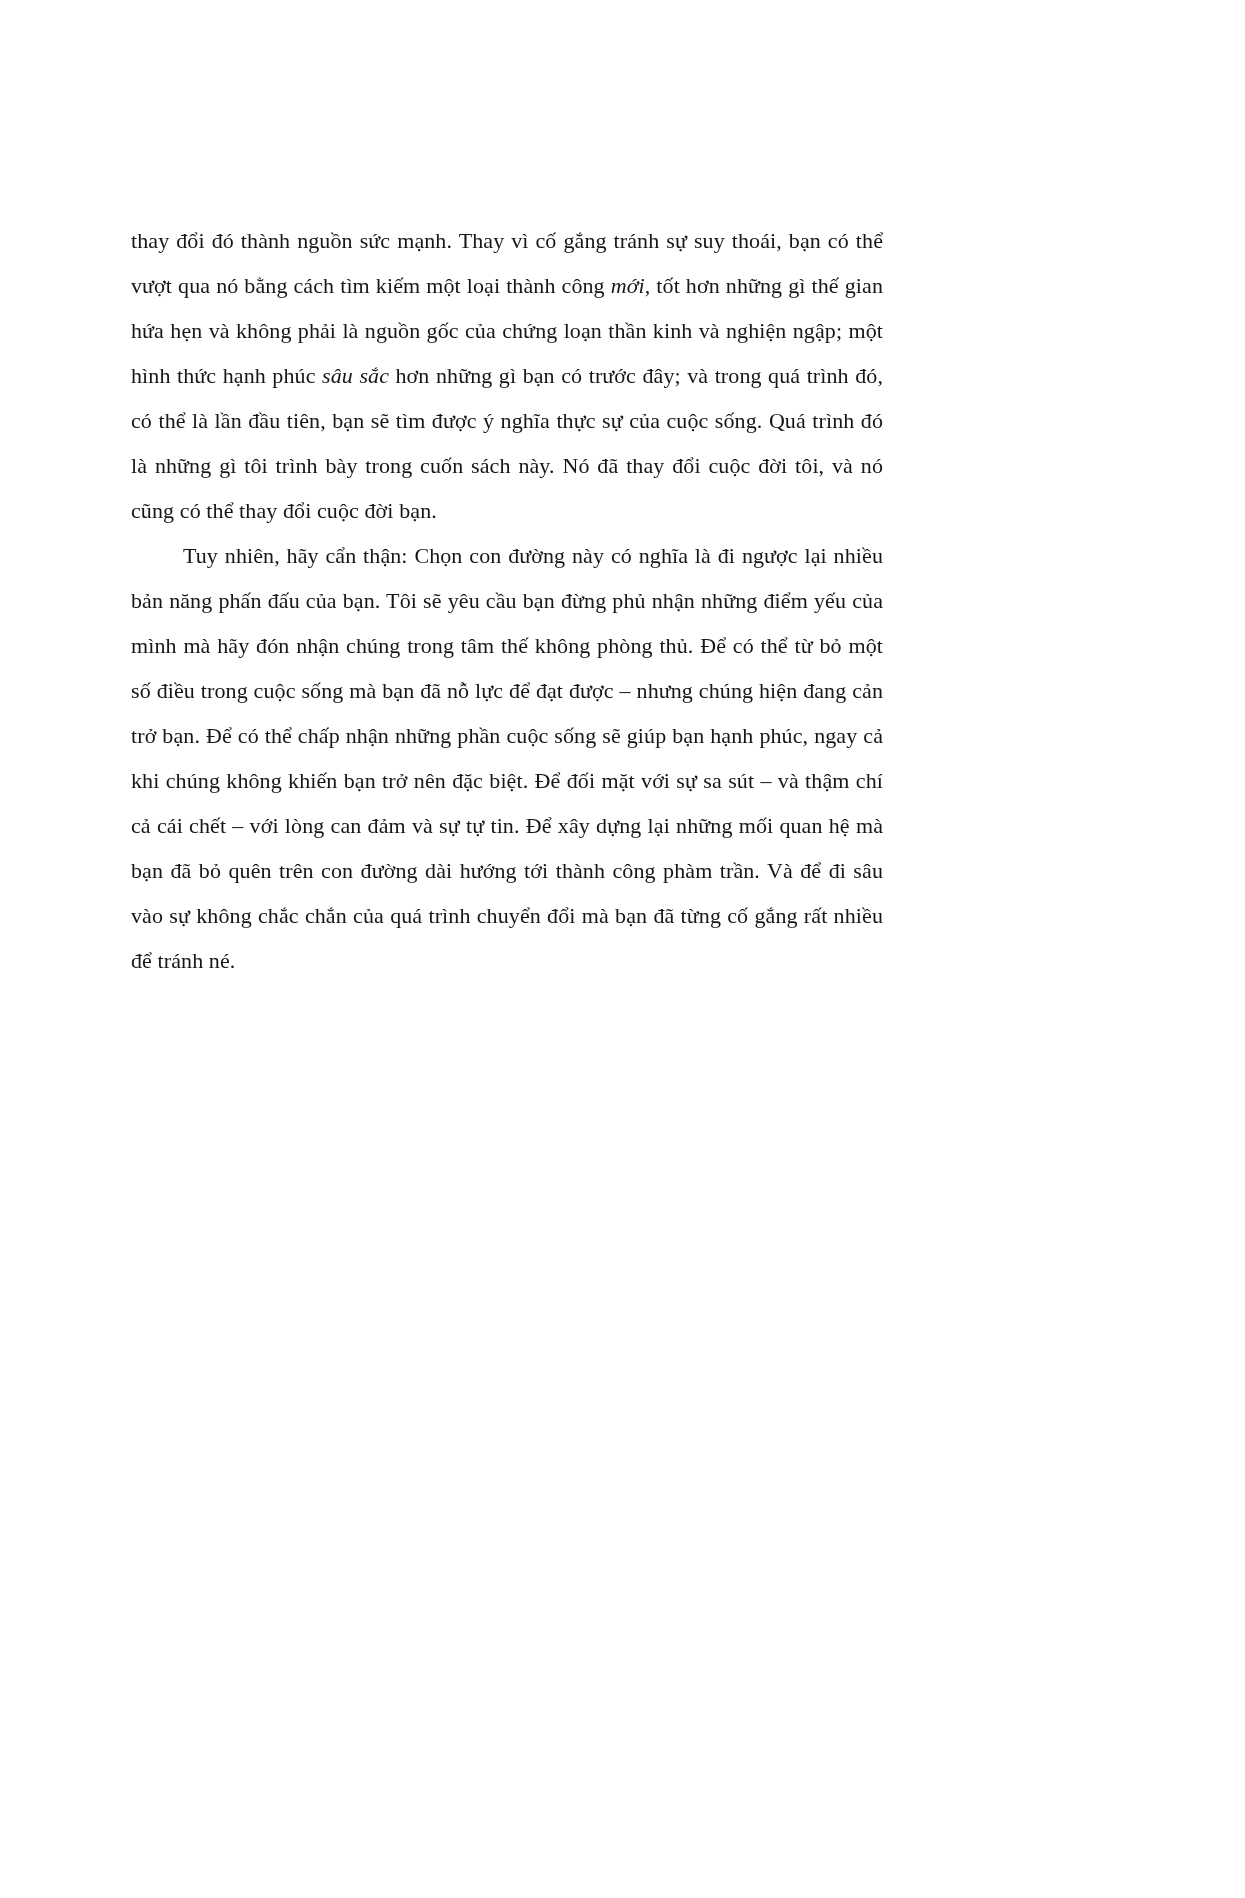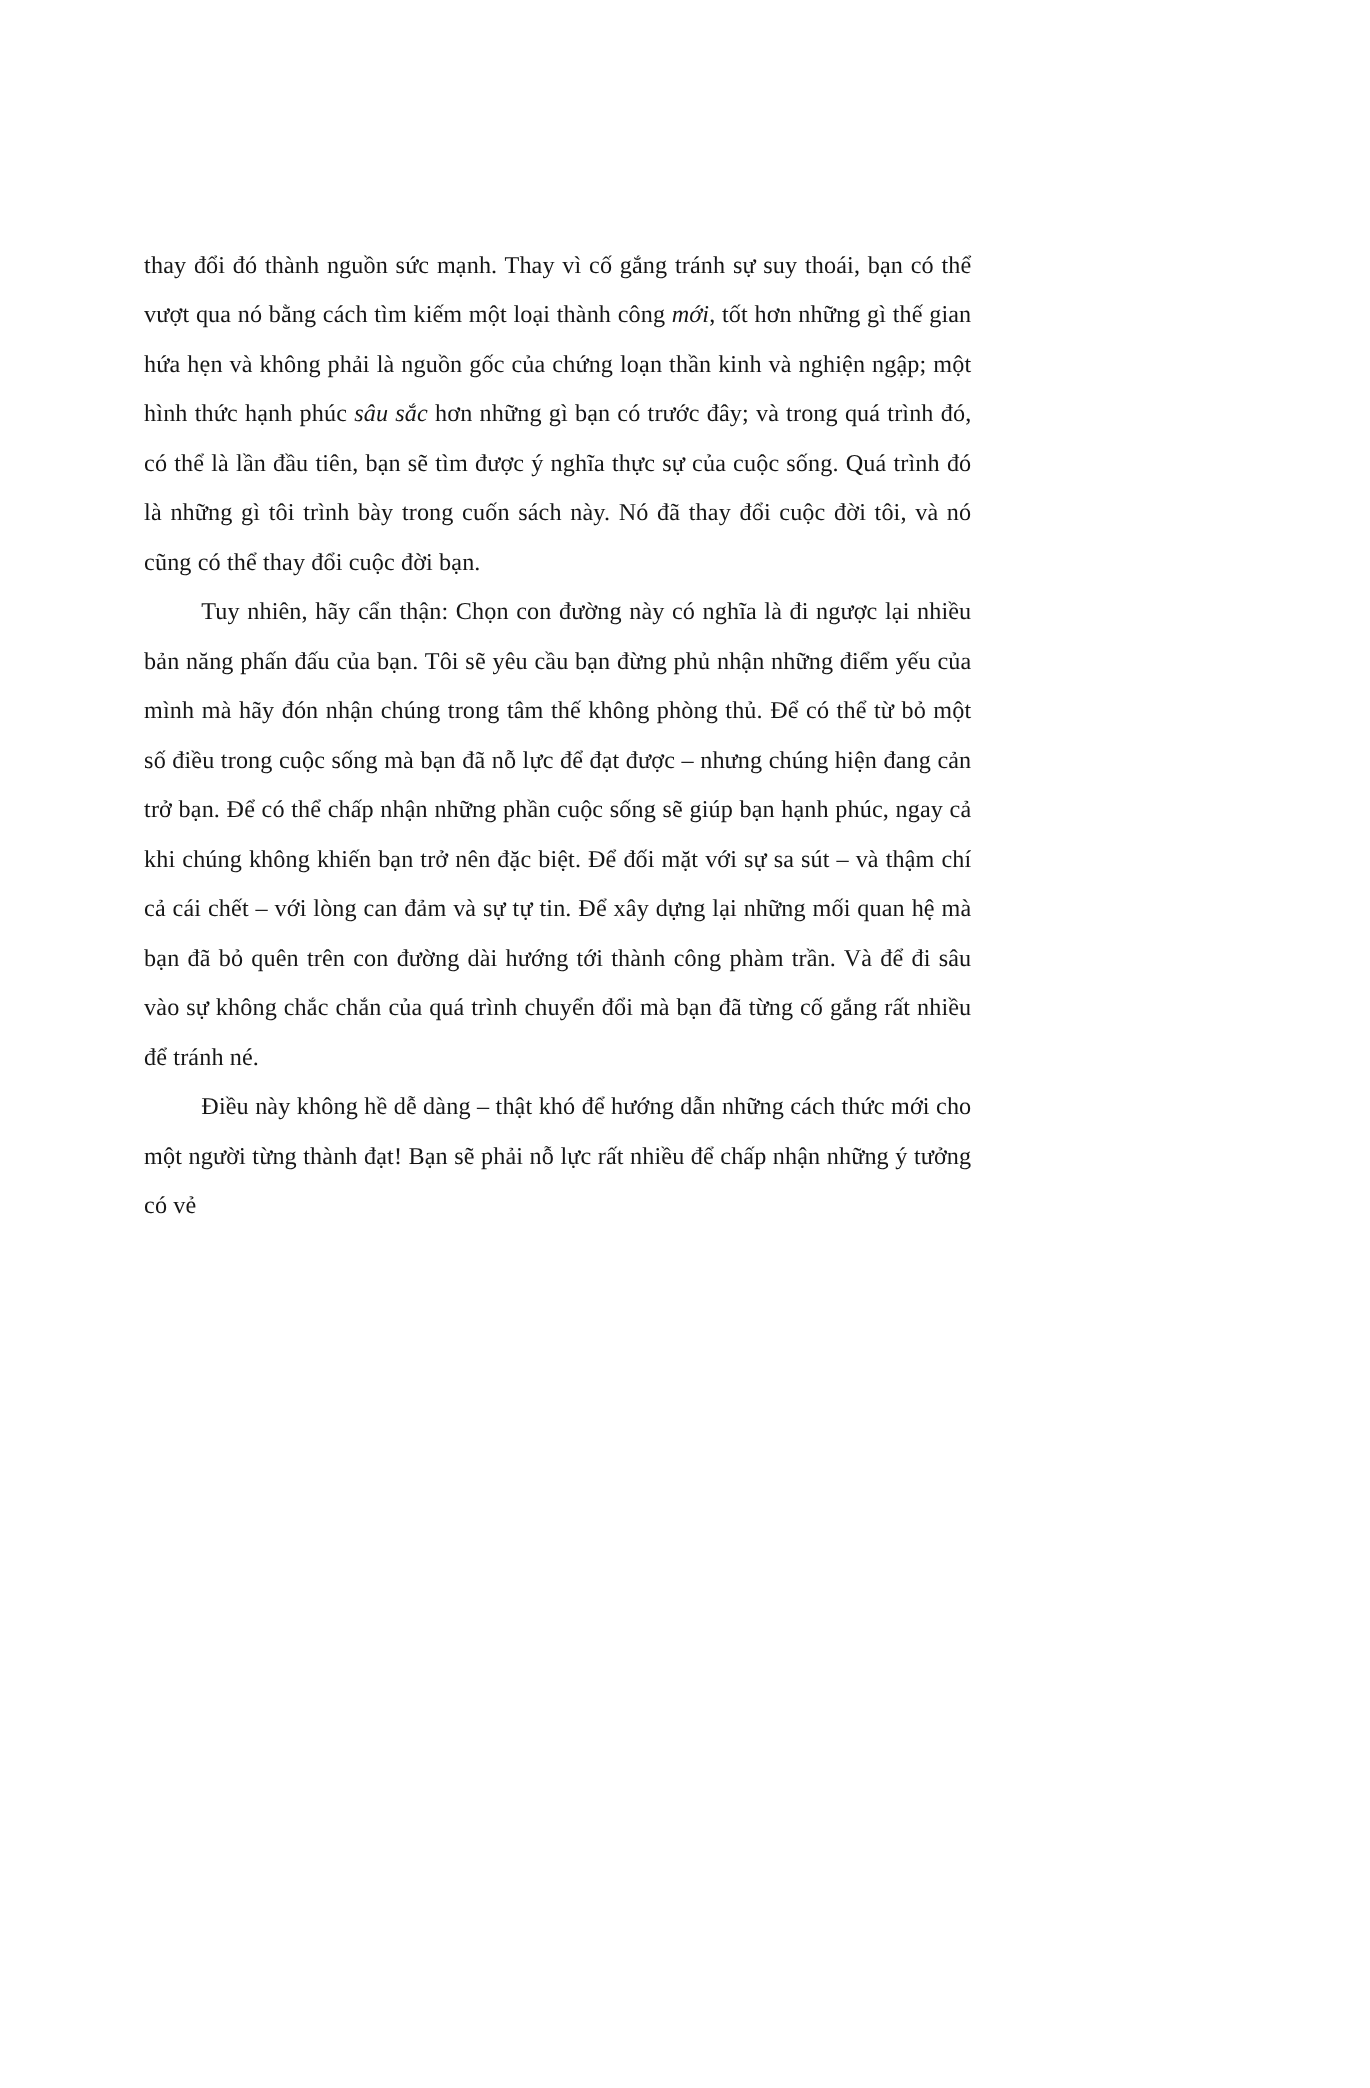--- a/index.html
+++ b/index.html
@@ -42,15 +42,14 @@
     font-style: italic;
   }
 </style>
 </head>
 <body style="background: rgb(255, 255, 255);">
 
 <div class="page">
   <div class="text-block" style="color: rgb(22, 22, 22);">
       <p><span>thay đổi đó thành nguồn sức mạnh. Thay vì cố gắng tránh sự suy thoái, bạn có thể vượt qua nó bằng cách tìm kiếm một loại thành công </span><em>mới</em><span>, tốt hơn những gì thế gian hứa hẹn và không phải là nguồn gốc của chứng loạn thần kinh và nghiện ngập; một hình thức hạnh phúc </span><em>sâu sắc</em><span> hơn những gì bạn có trước đây; và trong quá trình đó, có thể là lần đầu tiên, bạn sẽ tìm được ý nghĩa thực sự của cuộc sống. Quá trình đó là những gì tôi trình bày trong cuốn sách này. Nó đã thay đổi cuộc đời tôi, và nó cũng có thể thay đổi cuộc đời bạn.</span></p>
       <p class="indent"><span>Tuy nhiên, hãy cẩn thận: Chọn con đường này có nghĩa là đi ngược lại nhiều bản năng phấn đấu của bạn. Tôi sẽ yêu cầu bạn đừng phủ nhận những điểm yếu của mình mà hãy đón nhận chúng trong tâm thế không phòng thủ. Để có thể từ bỏ một số điều trong cuộc sống mà bạn đã nỗ lực để đạt được – nhưng chúng hiện đang cản trở bạn. Để có thể chấp nhận những phần cuộc sống sẽ giúp bạn hạnh phúc, ngay cả khi chúng không khiến bạn trở nên đặc biệt. Để đối mặt với sự sa sút – và thậm chí cả cái chết – với lòng can đảm và sự tự tin. Để xây dựng lại những mối quan hệ mà bạn đã bỏ quên trên con đường dài hướng tới thành công phàm trần. Và để đi sâu vào sự không chắc chắn của quá trình chuyển đổi mà bạn đã từng cố gắng rất nhiều để tránh né.</span></p>
-      <p class="indent"><span>Điều này không hề dễ dàng – thật khó để hướng dẫn những cách thức mới cho một người từng thành đạt! Bạn sẽ phải nỗ lực rất nhiều để chấp nhận những ý tưởng có vẻ</span></p>
     </div>
 </div>
 
 </body></html>

